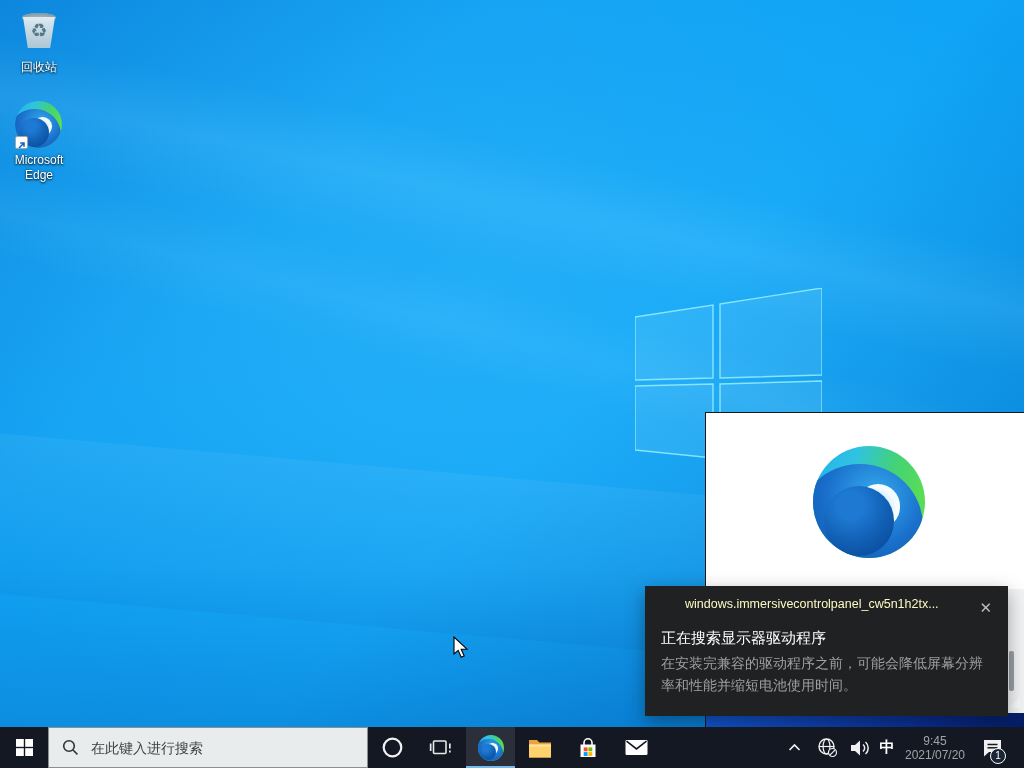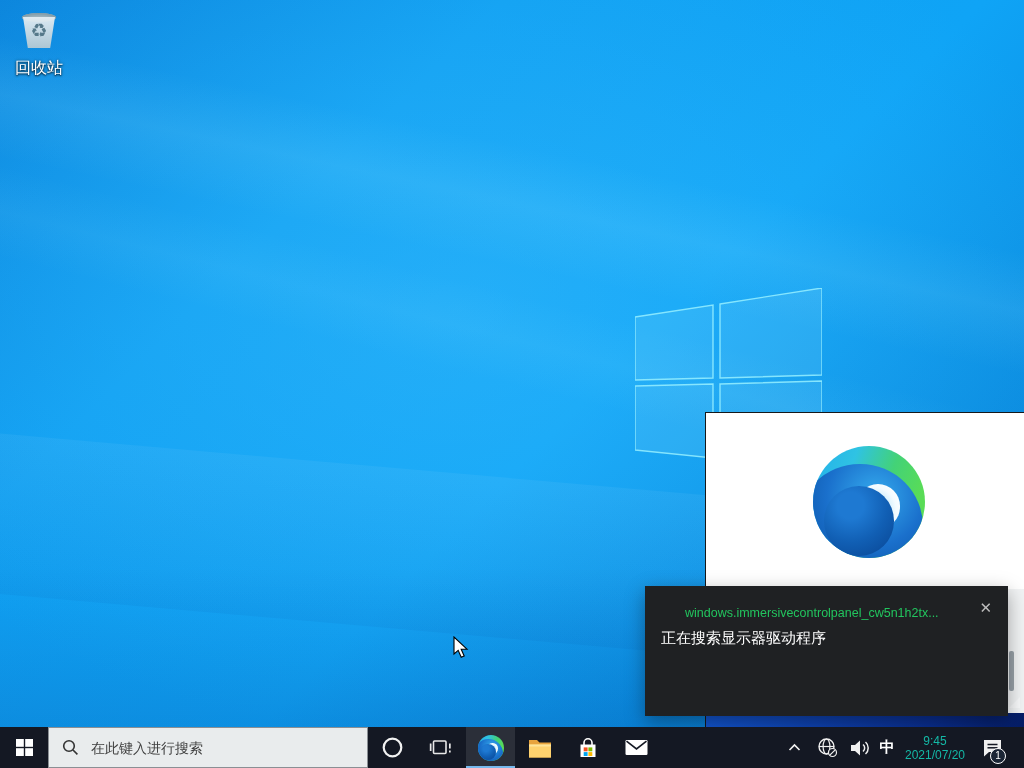--- a/index.html
+++ b/index.html
@@ -17,21 +17,21 @@
     background:linear-gradient(to bottom,rgba(255,255,255,0),rgba(150,230,255,.07) 50%,rgba(255,255,255,0));}
   .beam3{left:-40px;top:430px;width:1200px;height:160px;transform:rotate(5deg);transform-origin:0 0;
     background:linear-gradient(to bottom,rgba(255,255,255,.05),rgba(0,50,140,.06));}
   .wall-dark-bottom{position:absolute;left:0;top:0;width:1024px;height:727px;pointer-events:none;
     background:linear-gradient(180deg,rgba(0,0,0,0) 78%,rgba(0,45,130,.18) 100%);}
   
   #wall-logo{position:absolute;left:635px;top:288px;}
   
   .desk-icon{position:absolute;width:76px;text-align:center;cursor:default;}
   .desk-icon .art{position:relative;width:48px;height:48px;margin:0 auto;}
-  .desk-icon .lbl{margin-top:4px;font-size:16px;color:#fff;line-height:15px;
+  .desk-icon .lbl{margin-top:4px;font-size:12px;color:#fff;line-height:15px;
     text-shadow:0 1px 2px rgba(0,0,0,.85),0 0 3px rgba(0,0,0,.5);}
   
   .bin-rim{position:absolute;left:7px;top:5px;width:34px;height:9px;border-radius:50%;
     background:#9fb6c0;box-shadow:inset 0 2px 3px #7e99a5;}
   .bin-body{position:absolute;left:8px;top:9px;width:32px;height:31px;
     background:linear-gradient(180deg,rgba(228,238,243,.95),rgba(186,203,211,.92));
     clip-path:polygon(0 0,100% 0,85% 100%,15% 100%);}
   .bin-glyph{position:absolute;left:0;top:11px;width:48px;text-align:center;
     font-size:19px;color:#56798a;}
   
@@ -52,36 +52,36 @@
   #splash .band{position:absolute;left:0;top:300px;width:100%;height:15px;
     background:linear-gradient(90deg,#1254cd,#0a2e8f 70%,#051d66);}
   #splash .sb-track{position:absolute;right:8px;top:176px;width:9px;height:124px;background:#f1f3f4;
     border-left:1px solid #d8dadc;}
   #splash .sb-thumb{position:absolute;right:10px;top:238px;width:5px;height:40px;background:#98a1a8;border-radius:2px;}
   #splash .grip{position:absolute;right:4px;top:284px;width:0;height:0;
     border-left:11px solid transparent;border-bottom:11px solid #f8f9fa;}
   
   #toast{position:absolute;left:645px;top:586px;width:363px;height:130px;background:#1f2123;
     color:#fff;box-shadow:0 6px 18px rgba(0,0,0,.35);}
-  #toast .hdr{position:absolute;left:40px;top:20px;font-size:12.5px;color:#22c55e;}
+  #toast .hdr{position:absolute;left:40px;top:11px;font-size:12.5px;color:#fef9c3;}
   #toast .close{position:absolute;right:16px;top:13px;font-size:15px;color:#bdbdbd;cursor:pointer;}
   #toast .ttl{position:absolute;left:16px;top:43px;font-size:15px;font-weight:normal;color:#fff;}
   #toast .bdy{position:absolute;left:16px;top:66px;width:334px;font-size:14px;line-height:22px;color:#9f9f9f;}
   
   #taskbar{position:absolute;left:0;top:727px;width:1024px;height:41px;background:#141823;}
   .tb-btn{position:absolute;top:0;height:41px;display:flex;align-items:center;justify-content:center;cursor:pointer;}
   #tb-search{position:absolute;left:48px;top:0;width:320px;height:41px;background:#e9eced;
     border:1px solid #8a8f94;display:flex;align-items:center;}
   #tb-search input{border:none;outline:none;background:transparent;font-size:14px;color:#2f2f2f;width:250px;}
   #tb-search input::placeholder{color:#3f3f3f;opacity:1;}
   #edge-btn{background:rgba(255,255,255,.10);}
   #edge-btn .ul{position:absolute;left:0;right:0;bottom:0;height:2.5px;background:#76b9ed;}
   .tray-txt{color:#fff;}
   #ime{font-size:15px;font-weight:bold;}
-  #clock{flex-direction:column;line-height:14px;font-size:12px;color:#14b8a6;text-align:center;}
+  #clock{flex-direction:column;line-height:14px;font-size:12px;color:#a3a3a3;text-align:center;}
   .badge{position:absolute;right:6px;bottom:4px;width:16px;height:16px;border-radius:50%;
     background:#1b2535;border:1.5px solid #fff;color:#fff;font-size:10px;line-height:13px;text-align:center;}
   
   #cursor{position:absolute;left:453px;top:636px;z-index:50;pointer-events:none;}
 </style>
 </head>
 <body>
 
 <div id="screen">
 
@@ -101,38 +101,54 @@
 
   <div class="desk-icon" style="left:1px;top:8px;">
     <div class="art">
       <div class="bin-rim"></div>
       <div class="bin-body"></div>
       <div class="bin-glyph">♻</div>
     </div>
     <div class="lbl">回收站</div>
   </div>
 
+  <div class="desk-icon" style="left:1px;top:101px;">
+    <div class="art">
+      <div class="edge-logo" style="width:47px;height:47px;">
+          <div class="sw"></div>
+          <div class="nt"></div>
+          <div class="hk"></div>
+        </div>
+      <div class="shortcut-arrow">
+        <svg width="11" height="11" viewBox="0 0 11 11">
+            <path d="M3 8 L8 3 M4.2 3 H8 V6.8" stroke="#1b62c5" stroke-width="1.6" fill="none"></path>
+          </svg>
+      </div>
+    </div>
+    <div class="lbl">Microsoft Edge</div>
+  </div>
 
   <div id="splash">
     <div class="edge-logo" style="position:absolute;left:107px;top:33px;width:112px;height:112px;">
       <div class="sw"></div>
         <div class="nt"></div>
         <div class="hk"></div>
     </div>
     <div class="lower"></div>
     <div class="band"></div>
     <div class="sb-track"></div>
     <div class="sb-thumb"></div>
     <div class="grip"></div>
   </div>
 
   <div id="toast">
     <div class="hdr">windows.immersivecontrolpanel_cw5n1h2tx...</div>
     <div class="close">✕</div>
     <div class="ttl">正在搜索显示器驱动程序</div>
+    <div class="bdy">在安装完兼容的驱动程序之前，可能会降低屏幕分辨率和性能并缩短电池使用时间。</div>
   </div>
 
   <div id="taskbar">
 
     <div class="tb-btn" style="left:0;width:48px;">
       <svg width="17" height="17" viewBox="0 0 17 17">
         <rect x="0" y="0" width="7.8" height="7.8" fill="#fff"></rect>
           <rect x="9.2" y="0" width="7.8" height="7.8" fill="#fff"></rect>
         <rect x="0" y="9.2" width="7.8" height="7.8" fill="#fff"></rect>
           <rect x="9.2" y="9.2" width="7.8" height="7.8" fill="#fff"></rect>

